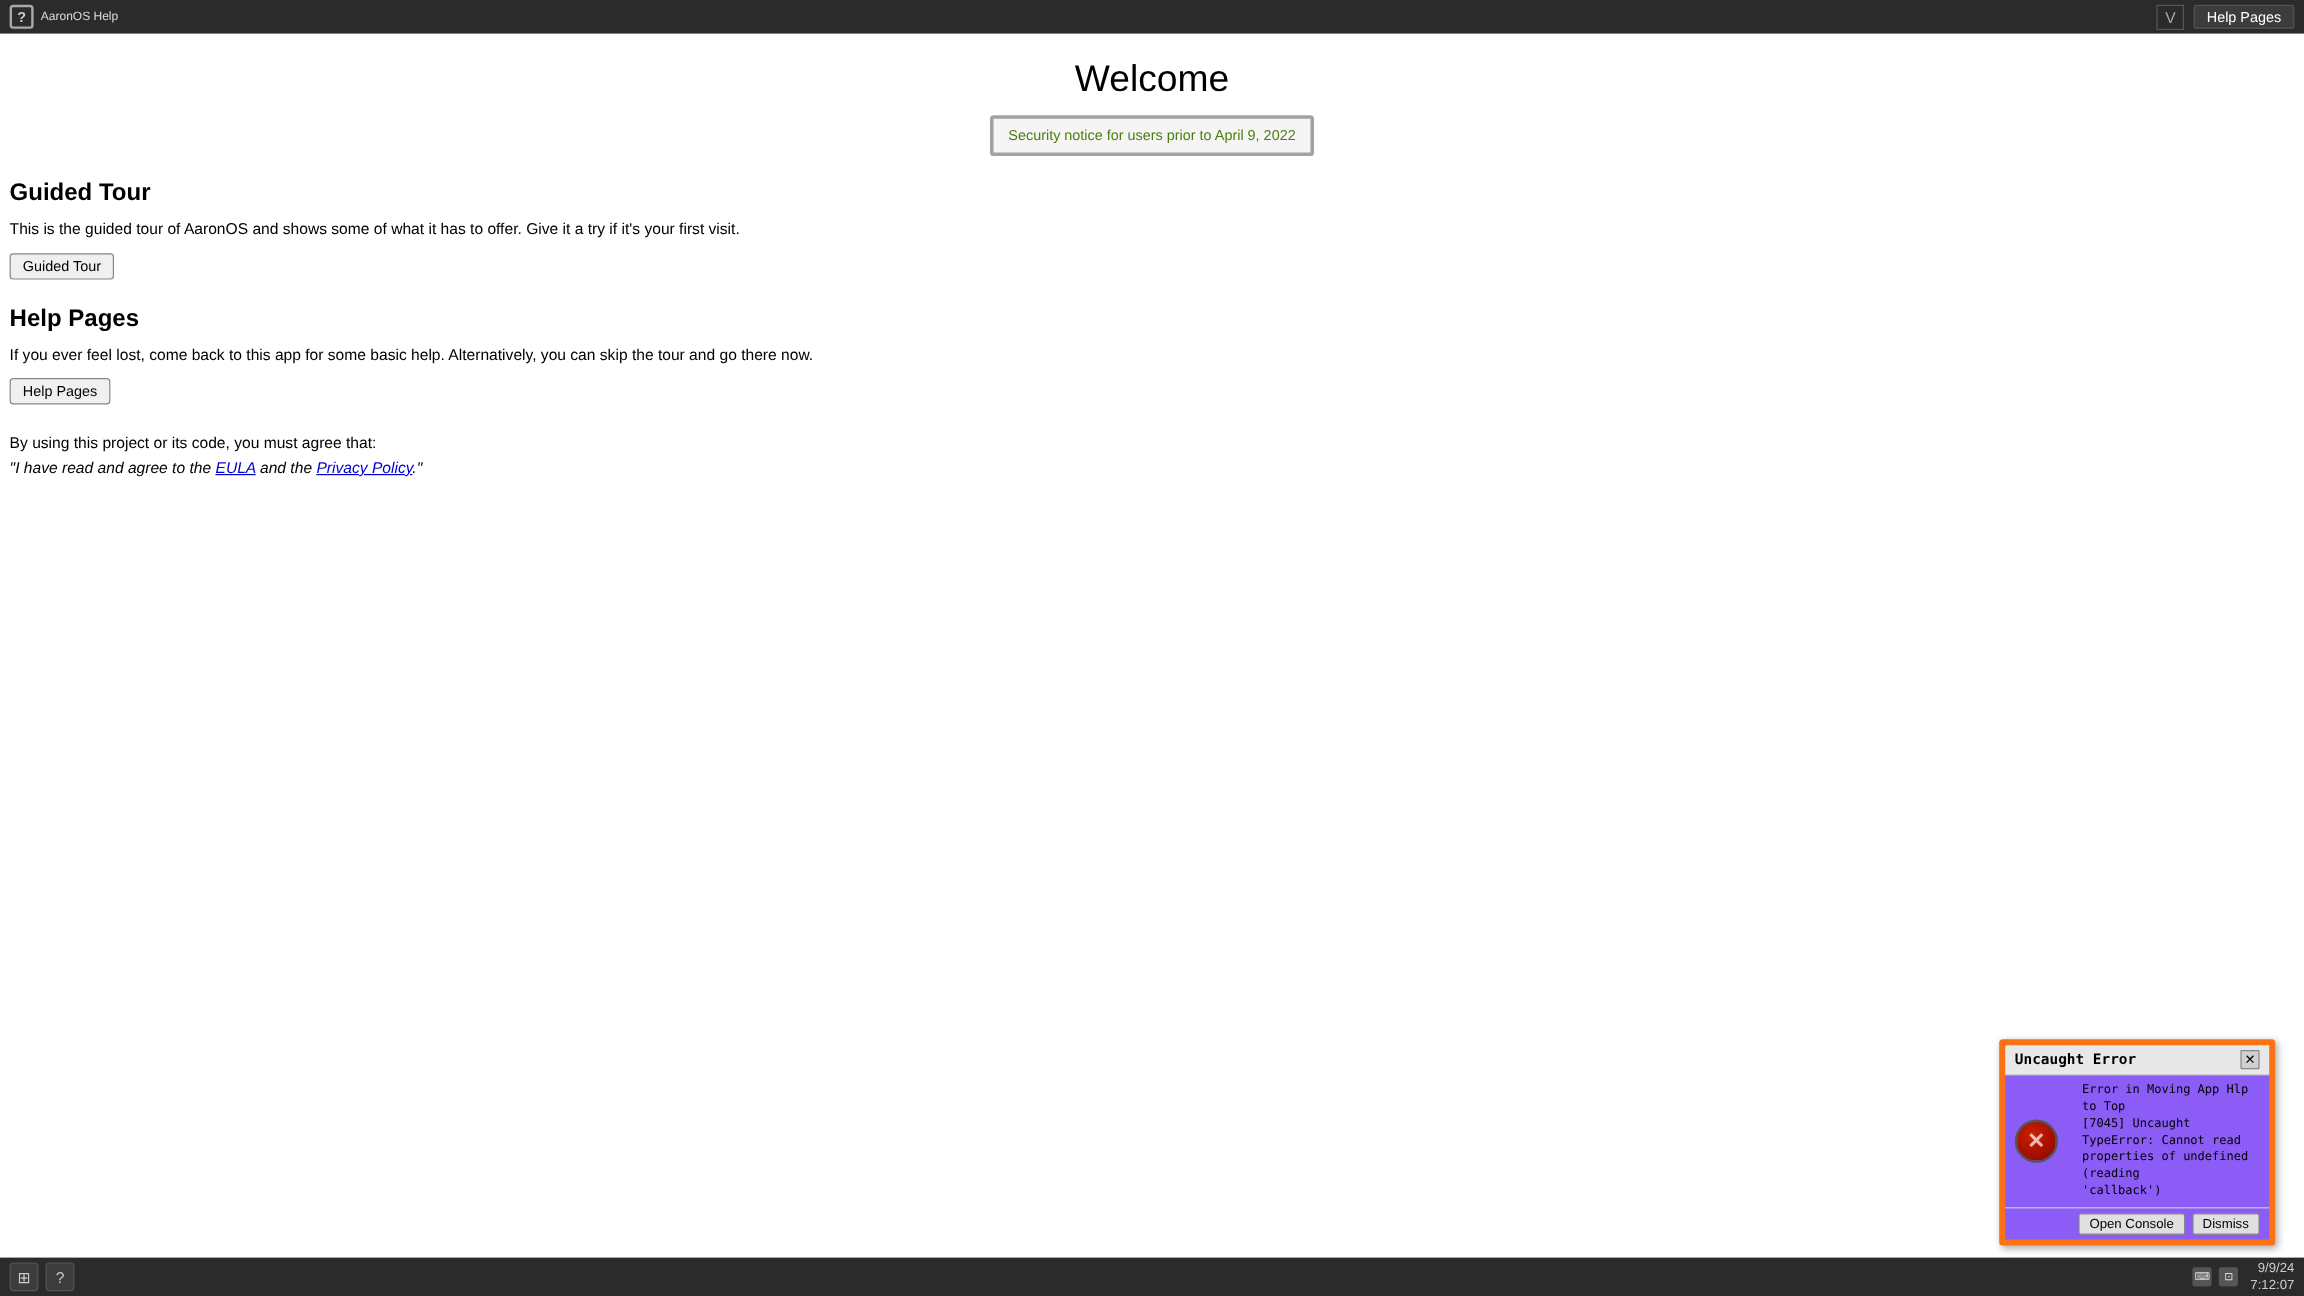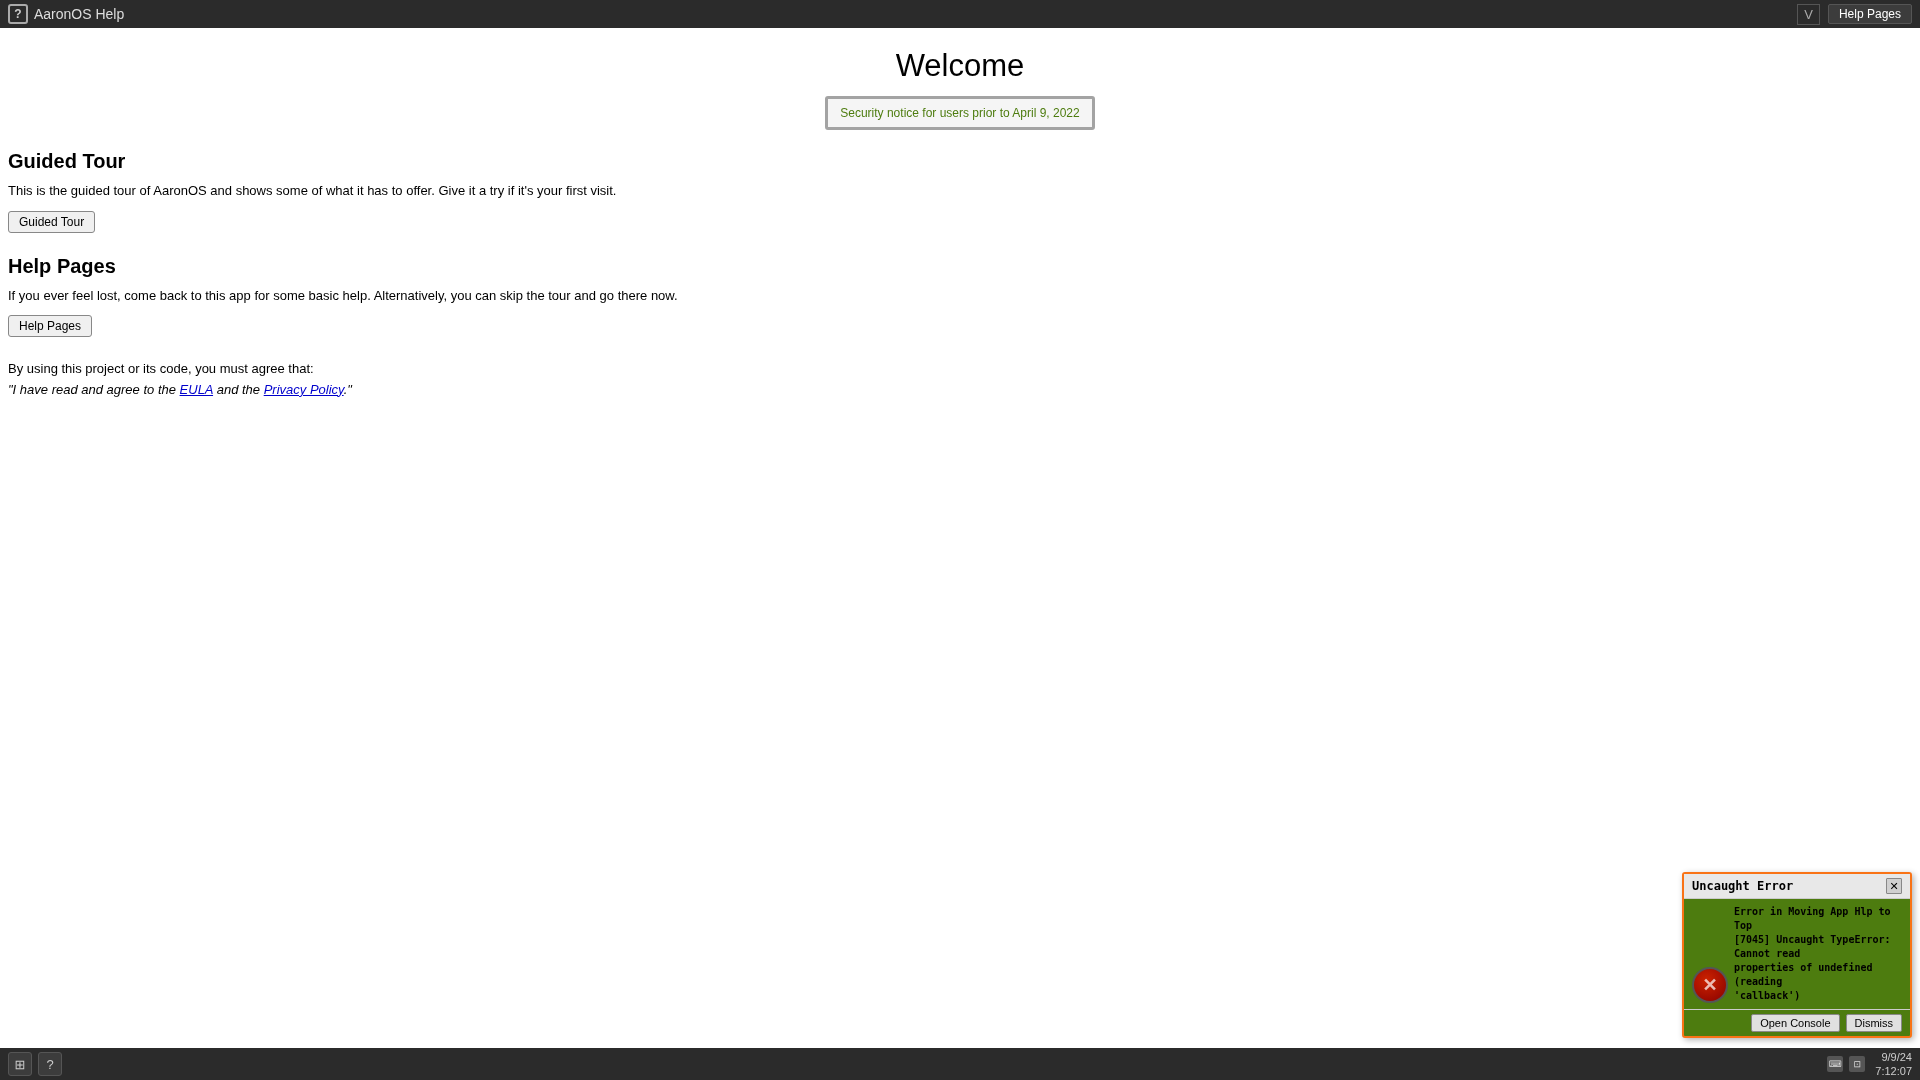--- a/index.html
+++ b/index.html
@@ -43,21 +43,21 @@
       border-radius: 3px;
       display: flex;
       align-items: center;
       justify-content: center;
       font-size: 12px;
       font-weight: bold;
       color: #ccc;
     }
 
     .top-bar-title {
-      font-size: 14px;
+      font-size: 10px;
       color: #dddddd;
     }
 
     .top-bar-right {
       display: flex;
       align-items: center;
       gap: 8px;
     }
 
     .top-bar-btn {
@@ -208,24 +208,24 @@
       align-items: center;
       justify-content: center;
       font-size: 9px;
       color: #ddd;
     }
 
     
     .error-dialog {
       position: absolute;
       bottom: 42px;
-      right: 8px;
+      right: 24px;
       width: 230px;
-      background: #4d7c0f;
-      border: 2px solid #f97316;
+      background: #8b5cf6;
+      border: 5px solid #f97316;
       border-radius: 3px;
       box-shadow: 2px 2px 6px rgba(0,0,0,0.3);
       font-size: 11px;
     }
 
     .error-dialog-header {
       display: flex;
       align-items: center;
       justify-content: space-between;
       background: #e8e8e8;
@@ -249,23 +249,22 @@
       align-items: center;
       justify-content: center;
       cursor: pointer;
       font-size: 11px;
       border-radius: 1px;
     }
 
     .error-dialog-body {
       padding: 6px 8px;
       display: flex;
-      gap: 6px;
-      align-items: flex-end;
-      font-weight: bold;
+      gap: 20px;
+      align-items: center;
     }
 
     .error-globe-icon {
       width: 36px;
       height: 36px;
       border-radius: 50%;
       background: radial-gradient(circle at 40% 35%, #cc2200, #880000);
       border: 2px solid #555;
       flex-shrink: 0;
       display: flex;

